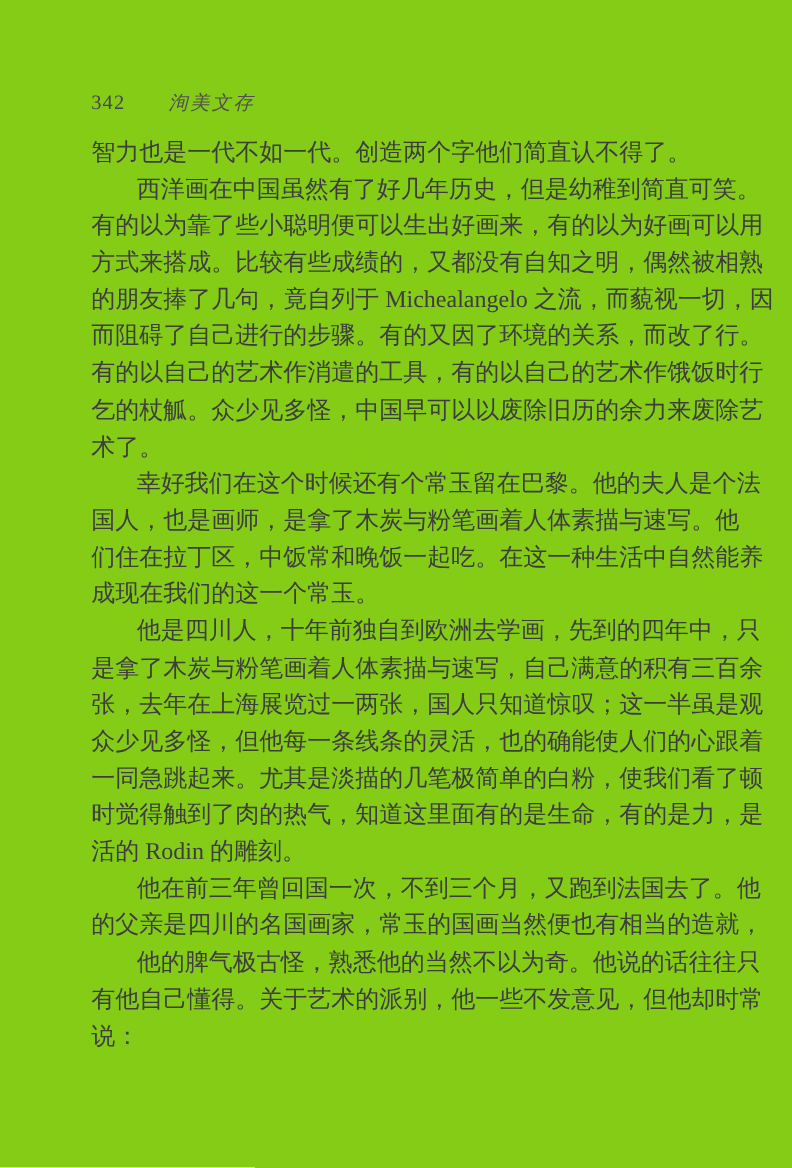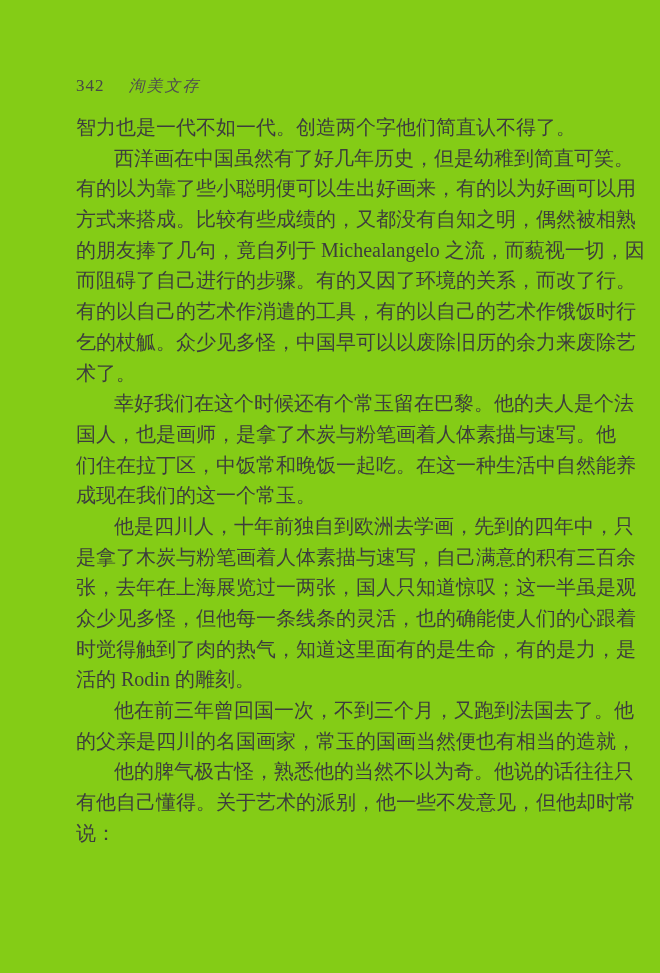--- a/index.html
+++ b/index.html
@@ -22,21 +22,21 @@
     display: flex;
     align-items: baseline;
     color: #4f4f4f;
   }
   .folio {
     font-size: 17px;
     letter-spacing: 1px;
     color: #474747;
   }
   .book-title {
-    margin-left: 24px;
+    margin-left: 36px;
     font-size: 16px;
     font-style: italic;
     letter-spacing: 2px;
     color: #4f4f4f;
   }
   .text-block {
     position: absolute;
     left: 76px;
     top: 112px;
     width: 509px;
@@ -81,20 +81,21 @@
     <div class="line">乞的杖觚。众少见多怪，中国早可以以废除旧历的余力来废除艺</div>
     <div class="line end">术了。</div>
     <div class="line indent">幸好我们在这个时候还有个常玉留在巴黎。他的夫人是个法</div>
     <div class="line">国人，也是画师，是拿了木炭与粉笔画着人体素描与速写。他</div>
     <div class="line">们住在拉丁区，中饭常和晚饭一起吃。在这一种生活中自然能养</div>
     <div class="line end">成现在我们的这一个常玉。</div>
     <div class="line indent">他是四川人，十年前独自到欧洲去学画，先到的四年中，只</div>
     <div class="line">是拿了木炭与粉笔画着人体素描与速写，自己满意的积有三百余</div>
     <div class="line">张，去年在上海展览过一两张，国人只知道惊叹；这一半虽是观</div>
     <div class="line">众少见多怪，但他每一条线条的灵活，也的确能使人们的心跟着</div>
+    <div class="line">一同急跳起来。尤其是淡描的几笔极简单的白粉，使我们看了顿</div>
     <div class="line">时觉得触到了肉的热气，知道这里面有的是生命，有的是力，是</div>
     <div class="line end">活的 Rodin 的雕刻。</div>
     <div class="line indent">他在前三年曾回国一次，不到三个月，又跑到法国去了。他</div>
     <div class="line">的父亲是四川的名国画家，常玉的国画当然便也有相当的造就，</div>
     <div class="line indent">他的脾气极古怪，熟悉他的当然不以为奇。他说的话往往只</div>
     <div class="line">有他自己懂得。关于艺术的派别，他一些不发意见，但他却时常</div>
     <div class="line end">说：</div>
   </main>
 
 </div>

